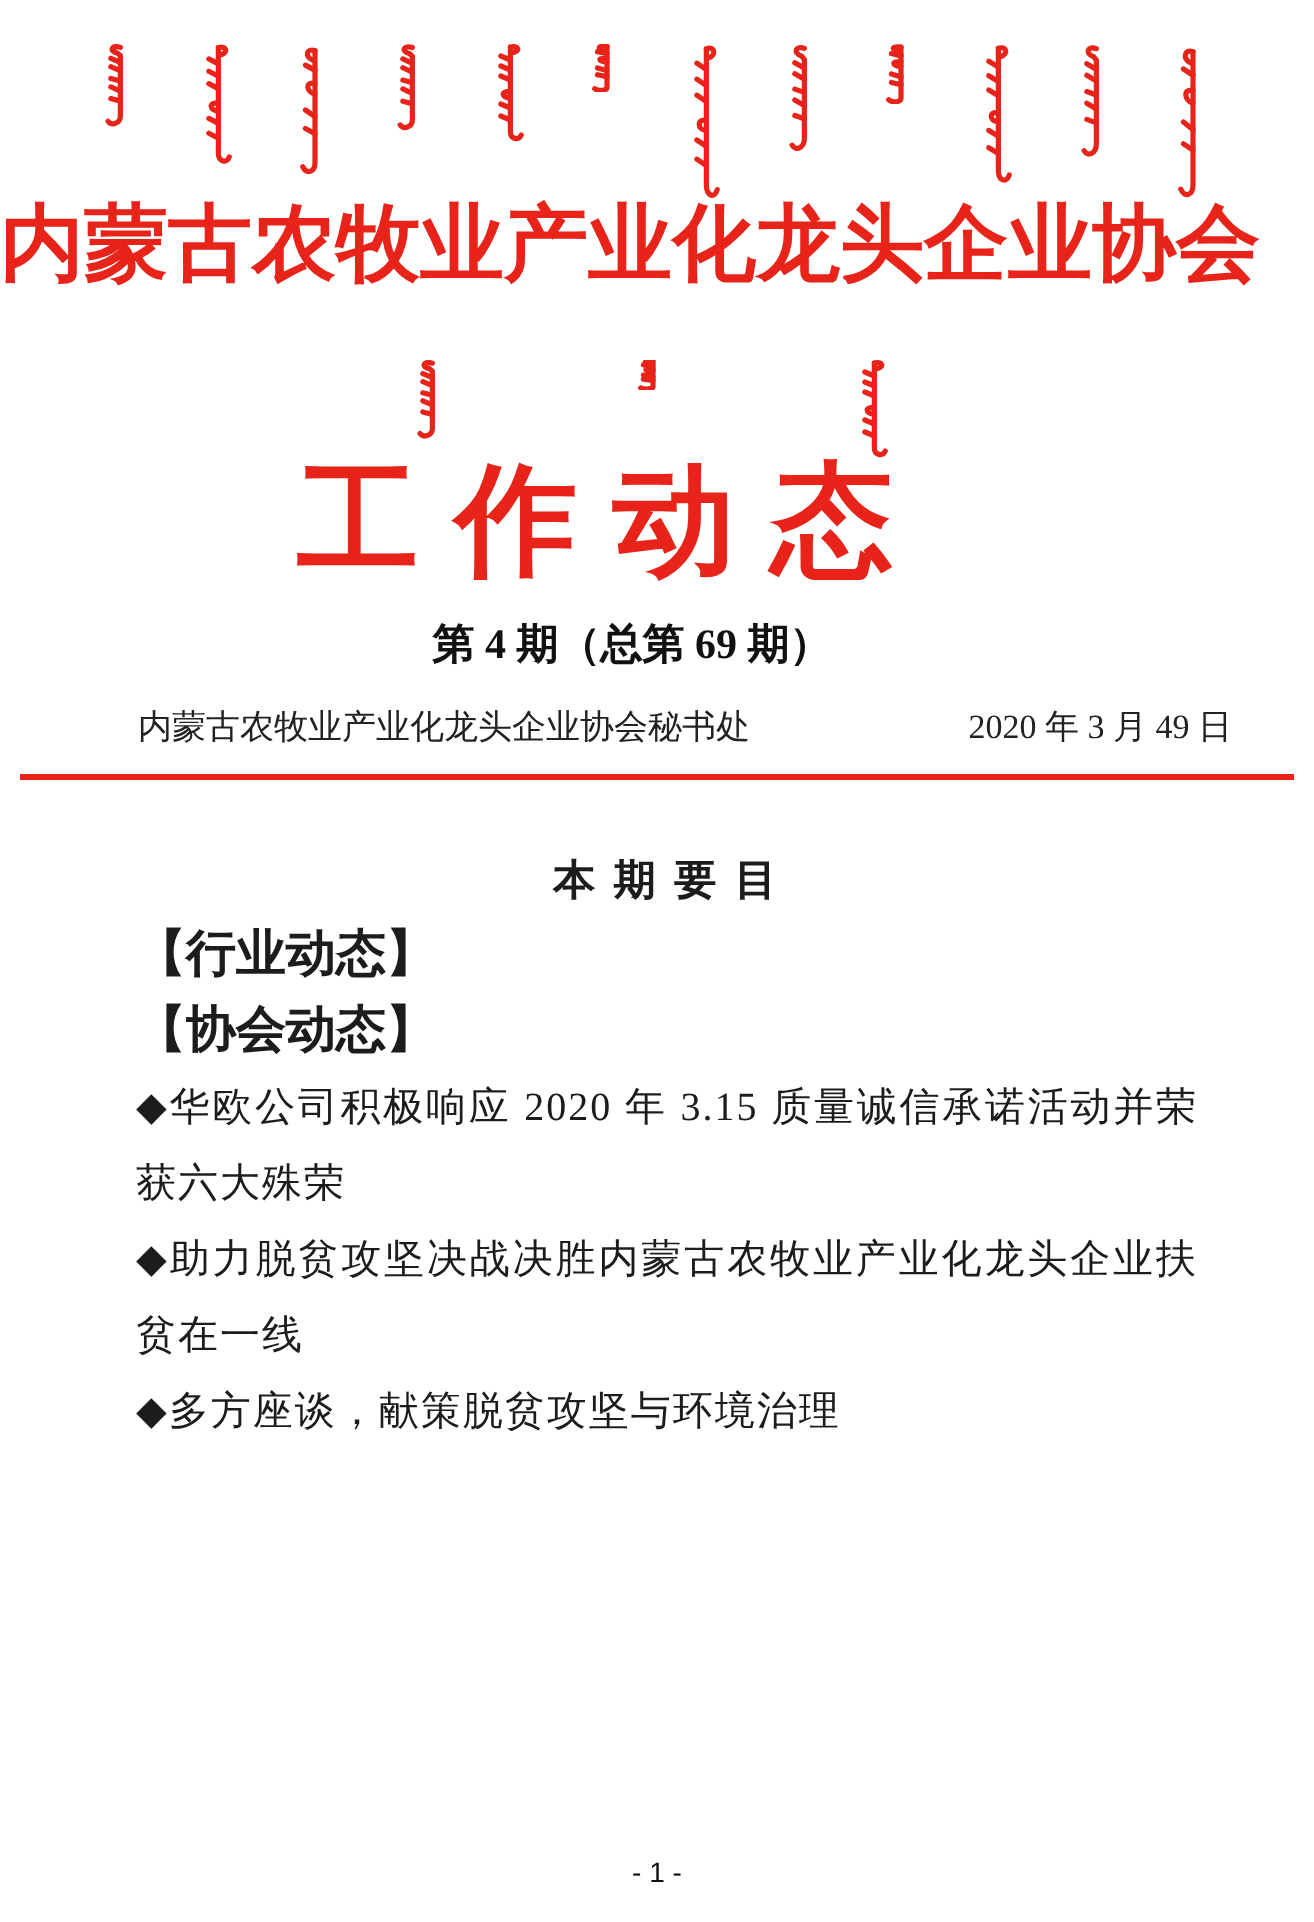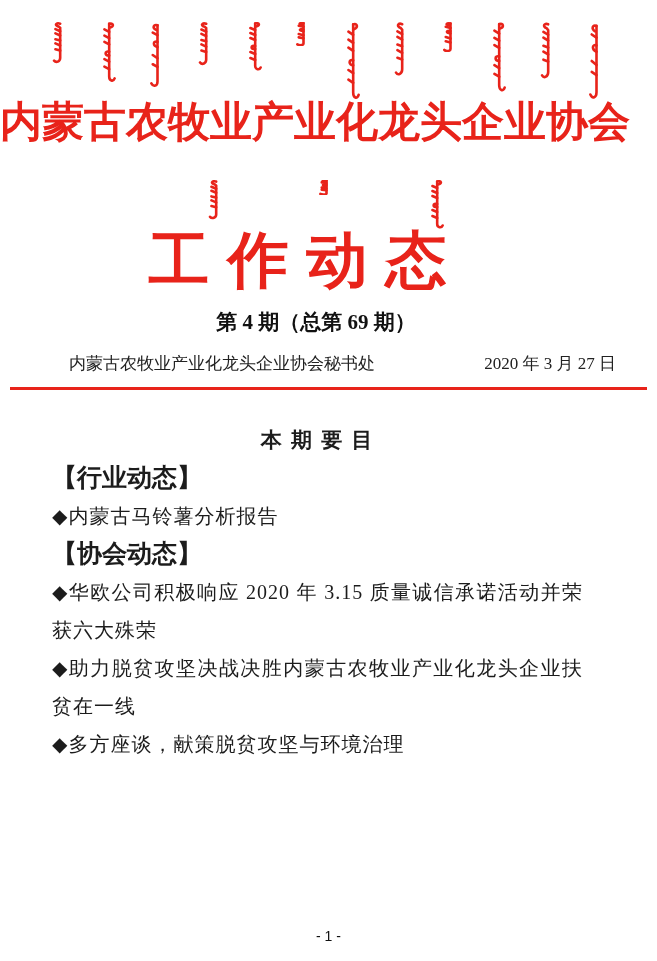--- a/index.html
+++ b/index.html
@@ -100,21 +100,21 @@
     left: 10px;
     width: 637px;
     height: 3px;
     background: #e8231a;
   }
 
   
   .contents {
     position: absolute;
     top: 421px;
-    left: 52px;
+    left: 68px;
     width: 531px;
     font-size: 20px;
     line-height: 38px;
   }
   .contents p {
     margin: 0;
   }
   .toc-heading {
     text-align: center;
     font-weight: bold;
@@ -217,30 +217,29 @@
       <use href="#mw-b"></use>
     </svg>
 </div>
 
 <div class="newsletter-title">工作动态</div>
 
 <div class="issue-line">第 4 期（总第 69 期）</div>
 
 <div class="publisher-row">
   <span>内蒙古农牧业产业化龙头企业协会秘书处</span>
-  <span>2020 年 3 月 27 日</span>
+  <span>2020 年 3 月 49 日</span>
 </div>
 
 <div class="red-rule"></div>
 
 <div class="contents">
   <p class="toc-heading">本 期 要 目</p>
 
   <p class="toc-section-label">【行业动态】</p>
-  <p class="toc-item">◆内蒙古马铃薯分析报告</p>
 
   <p class="toc-section-label">【协会动态】</p>
   <p class="toc-item">◆华欧公司积极响应 2020 年 3.15 质量诚信承诺活动并荣获六大殊荣</p>
   <p class="toc-item">◆助力脱贫攻坚决战决胜内蒙古农牧业产业化龙头企业扶贫在一线</p>
   <p class="toc-item">◆多方座谈，献策脱贫攻坚与环境治理</p>
 </div>
 
 <div class="page-footer">- 1 -</div>
 
 </body></html>

